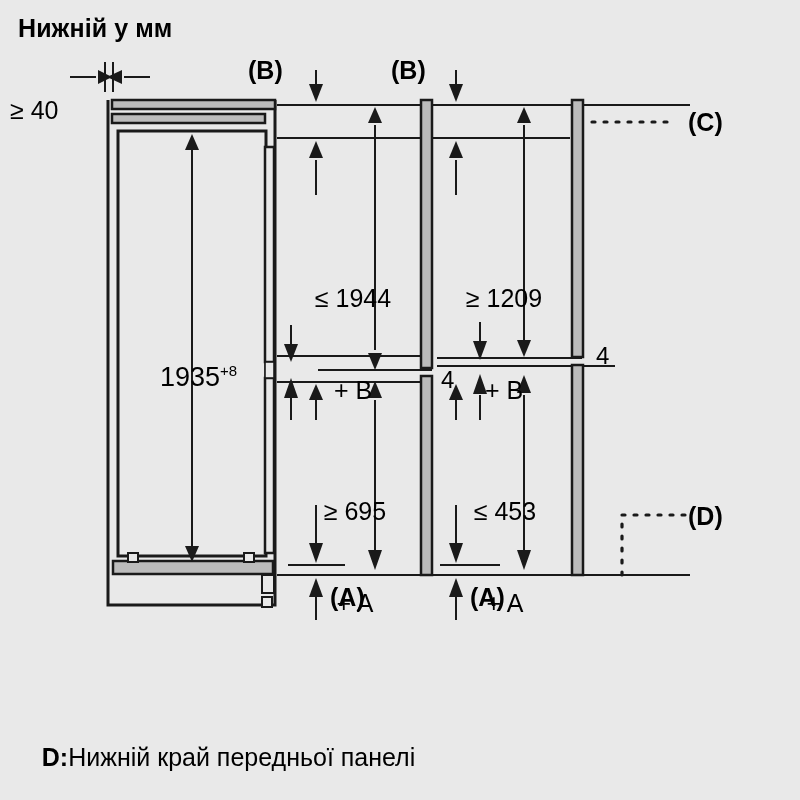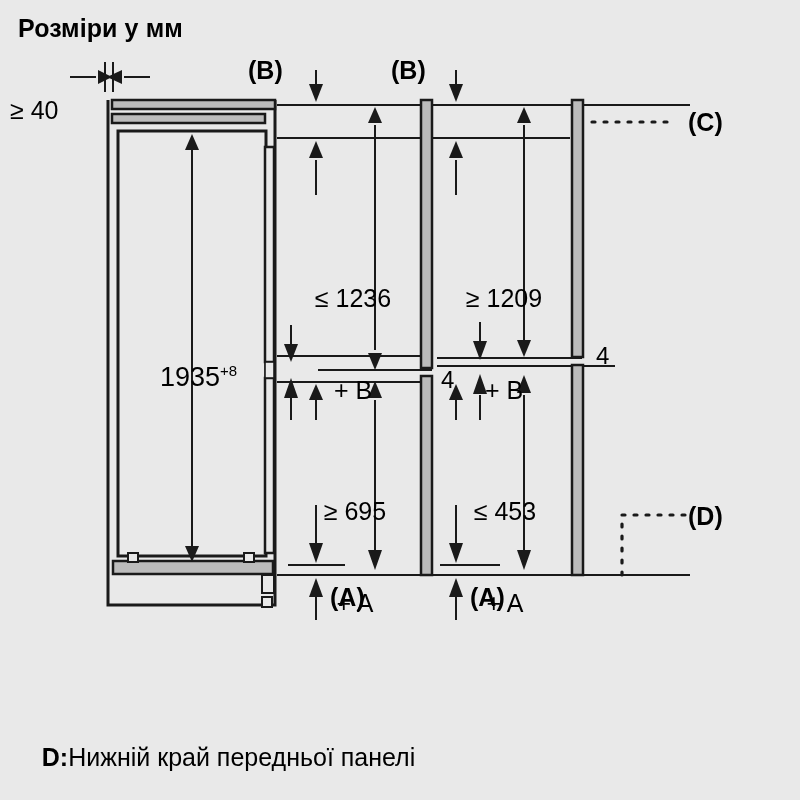--- a/index.html
+++ b/index.html
@@ -164,39 +164,39 @@
     <g>
       <line x1="592" y1="122" x2="672" y2="122" stroke="#1a1a1a" stroke-width="3.2" stroke-dasharray="3 9" stroke-linecap="round"></line>
     </g>
 
     <g>
       <path d="M622,575 L622,515 L686,515" fill="none" stroke="#1a1a1a" stroke-width="3.2" stroke-dasharray="3 9" stroke-linecap="round"></path>
     </g>
 
   </svg>
 
-  <div class="txt title" style="left:18px;top:14px;">Розміри у мм</div>
+  <div class="txt title" style="left:18px;top:14px;">Нижній у мм</div>
 
   <div class="txt dim" style="left:10px;top:95px;width:95px;text-align:left;">≥ 40</div>
 
   <div class="txt" style="left:130px;top:331px;font-size:27px;">
     <span>1935</span><span class="sup">+8</span>
   </div>
 
   <div class="txt tag" style="left:248px;top:56px;">(B)</div>
   <div class="txt tag" style="left:391px;top:56px;">(B)</div>
 
   <div class="txt tag" style="left:330px;top:583px;">(A)</div>
   <div class="txt tag" style="left:470px;top:583px;">(A)</div>
 
   <div class="txt tag" style="left:688px;top:108px;">(C)</div>
   <div class="txt tag" style="left:688px;top:502px;">(D)</div>
 
   <div class="txt dim" style="left:288px;top:222px;width:130px;">
-    <div>≤ 1236</div>
+    <div>≤ 1944</div>
     <div>+ B</div>
   </div>
 
   <div class="txt dim" style="left:438px;top:222px;width:132px;">
     <div>≥ 1209</div>
     <div>+ B</div>
   </div>
 
   <div class="txt dim" style="left:292px;top:435px;width:126px;">
     <div>≥ 695</div>

